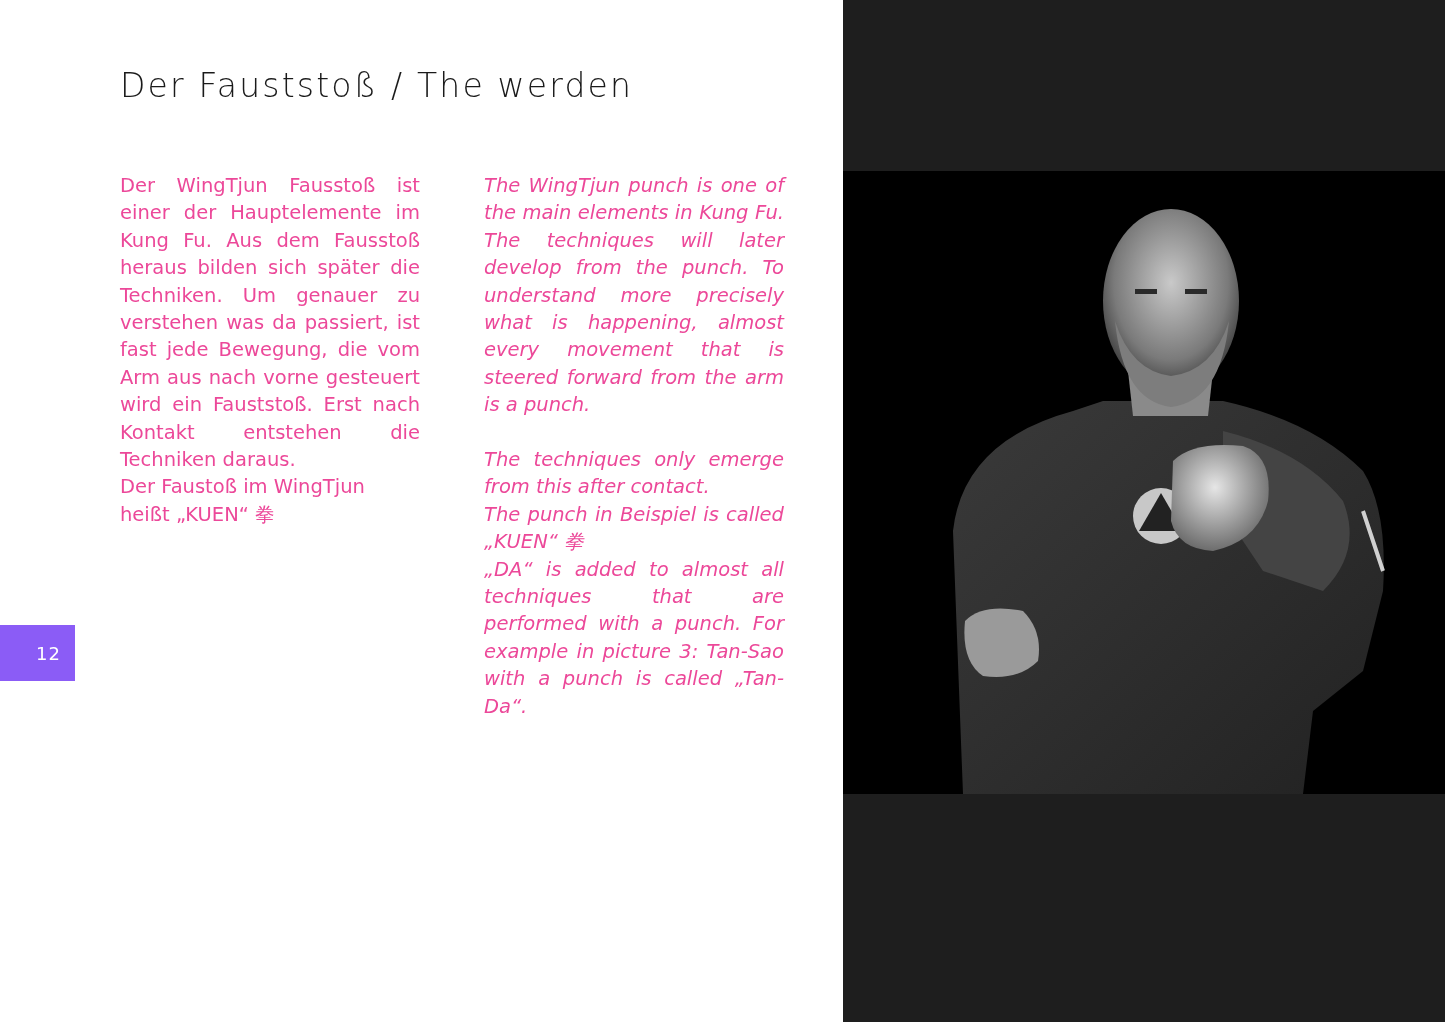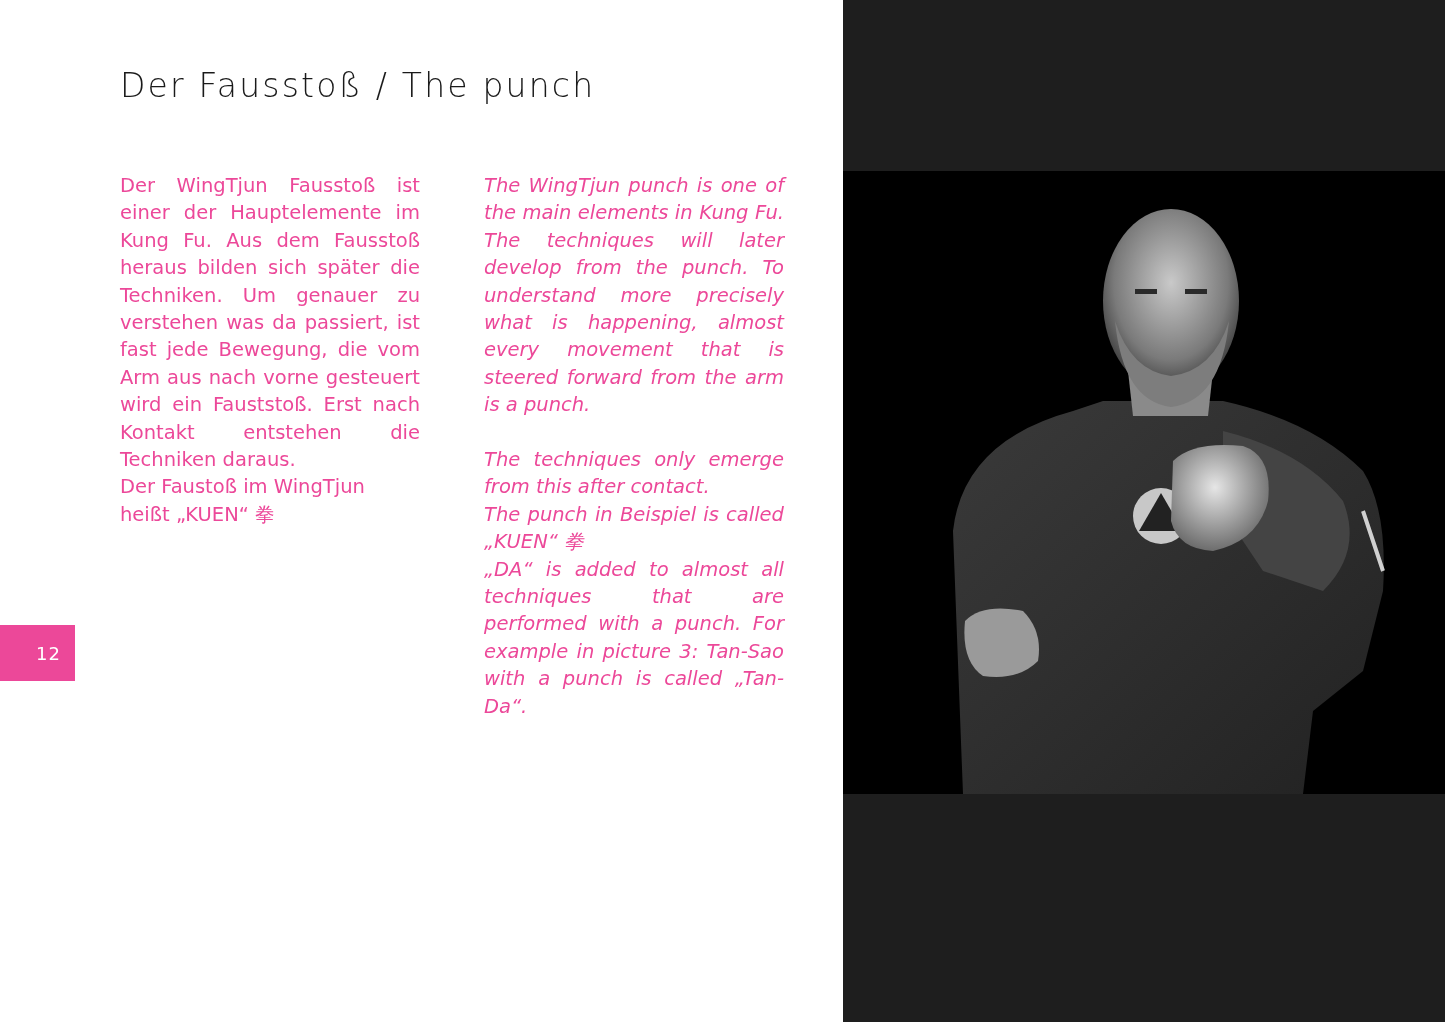--- a/index.html
+++ b/index.html
@@ -3,28 +3,28 @@
 <meta charset="utf-8">
 <style>
   html, body { margin:0; padding:0; }
   body { width:1445px; height:1022px; background:#ffffff; position:relative; overflow:hidden; font-family:"DejaVu Sans", sans-serif; color:#1a1a1a; }
   .title { position:absolute; left:120px; top:66px; font-size:33px; letter-spacing:2.2px; font-weight:300; color:#1a1a1a; white-space:nowrap; }
   .col { position:absolute; top:172px; width:300px; font-size:19.5px; line-height:27.4px; text-align:justify; color:#ec4899; }
   .col p { margin:0; }
   .col-de { left:120px; font-family:"DejaVu Sans", sans-serif; }
   .col-en { left:484px; font-style:italic; }
   .gap { height:27.4px; }
-  .page-num { position:absolute; left:0; top:625px; width:75px; height:56px; background:#ec4899; color:#ffffff; font-size:18px; display:flex; align-items:center; justify-content:flex-end; padding-right:14px; box-sizing:border-box; letter-spacing:1px; }
+  .page-num { position:absolute; left:0; top:625px; width:75px; height:56px; background:#8b5cf6; color:#ffffff; font-size:18px; display:flex; align-items:center; justify-content:flex-end; padding-right:14px; box-sizing:border-box; letter-spacing:1px; }
   .dark-panel { position:absolute; left:843px; top:0; width:602px; height:1022px; background:#1e1e1e; }
   .photo { position:absolute; left:843px; top:171px; width:602px; height:623px; background:#000; overflow:hidden; }
 </style>
 </head>
 <body>
 
-<div class="title">Der Fausstoß / The punch</div>
+<div class="title">Der Fauststoß / The werden</div>
 
 <div class="col col-de">
   <p>Der WingTjun Fausstoß ist einer der Hauptelemente im Kung Fu. Aus dem Fausstoß heraus bilden sich später die Techniken. Um genauer zu verstehen was da passiert, ist fast jede Bewegung, die vom Arm aus nach vorne gesteuert wird ein Fauststoß. Erst nach Kontakt entstehen die Techniken daraus.</p>
   <p style="text-align:left">Der Faustoß im WingTjun heißt „KUEN“ 拳</p>
 </div>
 
 <div class="col col-en">
   <p>The WingTjun punch is one of the main elements in Kung Fu. The techniques will later develop from the punch. To understand more precisely what is happening, almost every movement that is steered forward from the arm is a punch.</p>
   <div class="gap"></div>
   <p>The techniques only emerge from this after contact.</p>

